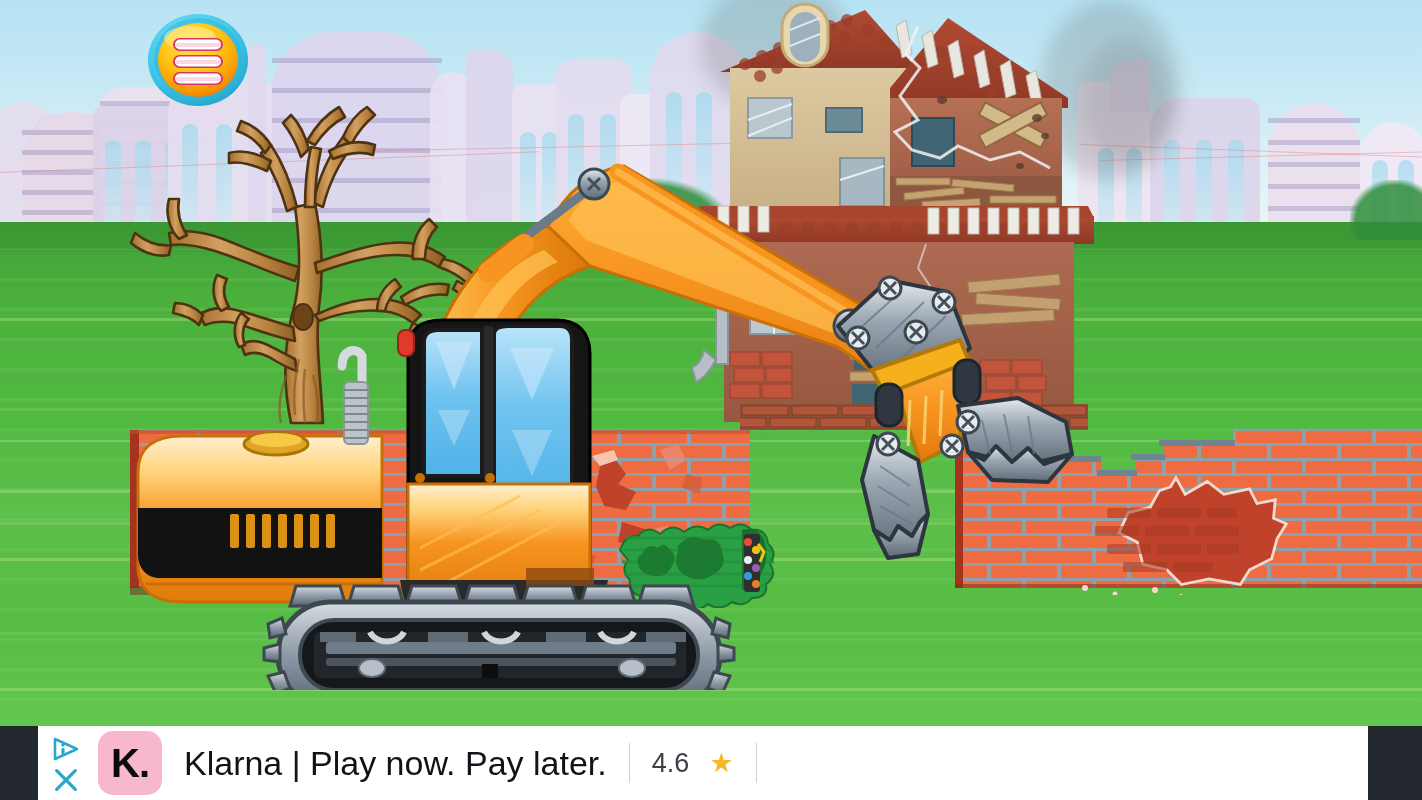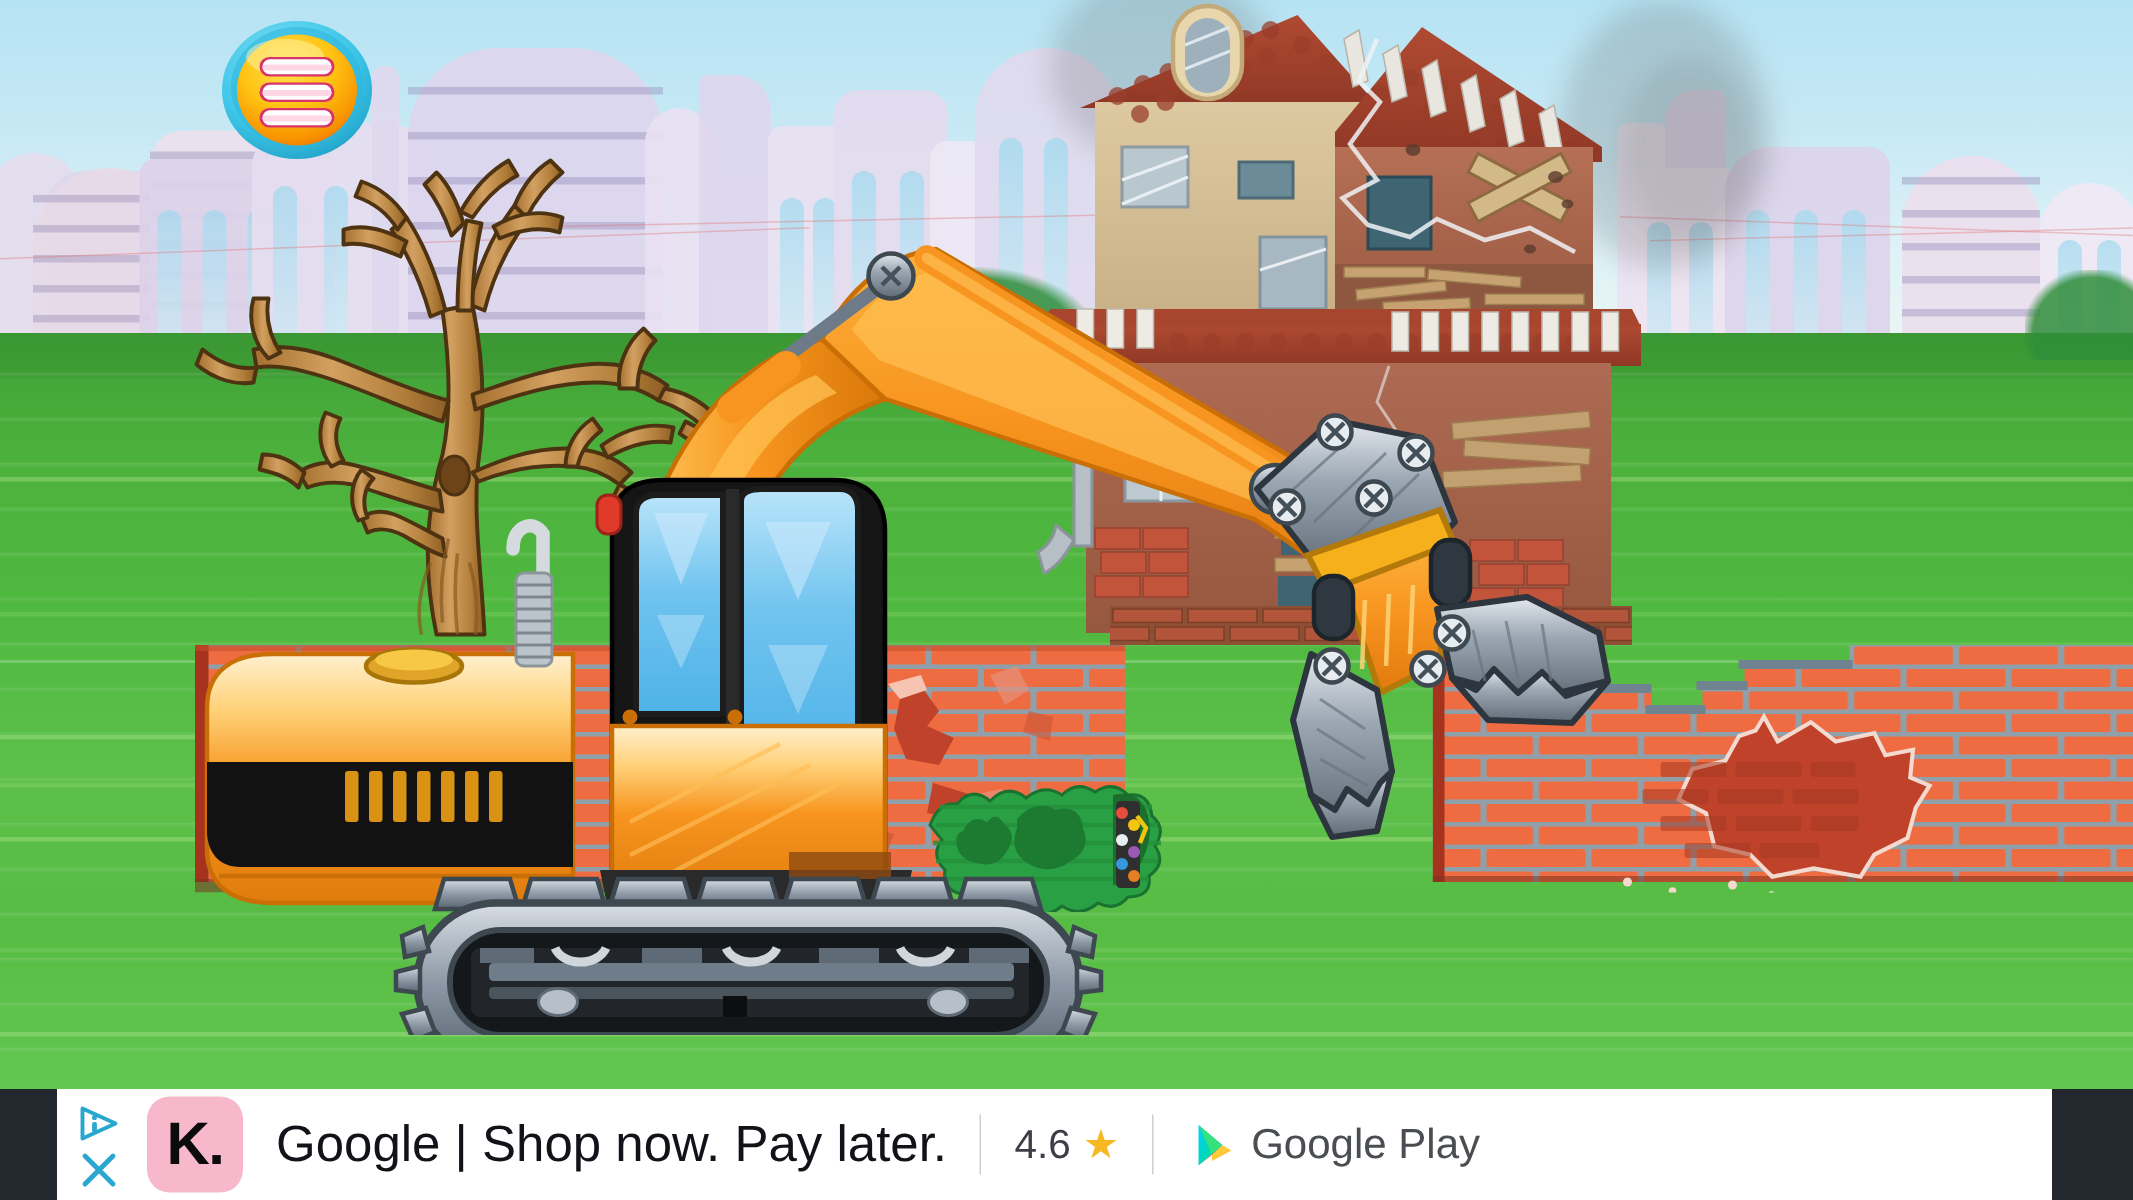--- a/index.html
+++ b/index.html
@@ -89,21 +89,21 @@
     flex:0 0 64px;width:64px;height:64px;border-radius:15px;background:#f7b8cb;
     display:flex;align-items:center;justify-content:center;margin-left:4px;
     font-size:40px;font-weight:bold;color:#0b0b0b;font-family:"Liberation Sans",sans-serif;
     letter-spacing:-1px;
   }
   .ad-headline{
     margin-left:22px;font-size:34px;color:#111318;white-space:nowrap;
     font-family:"Liberation Sans",sans-serif;
   }
   .ad-sep{width:1px;height:40px;background:#cfcfcf;margin:0 22px;flex:0 0 1px;}
-  .ad-rating{display:flex;align-items:center;gap:8px;font-size:27px;color:#3c3f45;}
+  .ad-rating{display:flex;align-items:center;gap:20px;font-size:27px;color:#3c3f45;}
   .ad-star{color:#f6b924;font-size:27px;line-height:1;}
   .ad-store{display:flex;align-items:center;gap:11px;margin:0 6px;}
   .ad-store .gp-label{font-size:28px;color:#4a4d52;white-space:nowrap;}
   .ad-install{
     position:absolute;right:62px;top:10px;height:54px;padding:0 32px;border:none;
     border-radius:8px;background:#0f8a5f;color:#ffffff;font-size:29px;letter-spacing:1px;
     display:flex;align-items:center;justify-content:center;cursor:pointer;
     font-family:"Liberation Sans",sans-serif;
   }
 </style>
@@ -909,47 +909,30 @@
         </span>
         <span class="ic" style="height:24px;">
           <svg viewBox="0 0 24 24" xmlns="http://www.w3.org/2000/svg">
             <path d="M4 4 L20 20 M20 4 L4 20" stroke="#2aa7cf" stroke-width="2.8" stroke-linecap="round"></path>
           </svg>
         </span>
       </div>
 
       <div class="ad-icon">K.</div>
 
-      <div class="ad-headline">Google | Shop now. Pay later.</div>
+      <div class="ad-headline">Klarna | Play now. Pay later.</div>
 
       <div class="ad-sep"></div>
 
       <div class="ad-rating">
         <span>4.6</span>
         <span class="ad-star">★</span>
       </div>
 
       <div class="ad-sep"></div>
 
-      <div class="ad-store">
-        <span style="display:block;width:26px;height:29px;">
-          <svg viewBox="0 0 26 29" xmlns="http://www.w3.org/2000/svg">
-            <defs>
-              <linearGradient id="gp1" x1="0" y1="0" x2="1" y2="1">
-                <stop offset="0" stop-color="#00d0ff"></stop>
-                  <stop offset="1" stop-color="#00e07a"></stop>
-              </linearGradient>
-            </defs>
-            <path d="M2 1 L18 14.5 L2 28 Z" fill="url(#gp1)"></path>
-            <path d="M2 1 L18 14.5 L11 21 Z" fill="#36e07d"></path>
-            <path d="M18 14.5 L2 28 L11 21 Z" fill="#f24b4b"></path>
-            <path d="M11 21 L18 14.5 L24 18 L11 25 Z" fill="#ffc93a"></path>
-          </svg>
-        </span>
-        <span class="gp-label">Google Play</span>
-      </div>
 
     </div>
 
     <div class="ad-tail"></div>
   </div>
 
 </div>
 
 </body></html>

